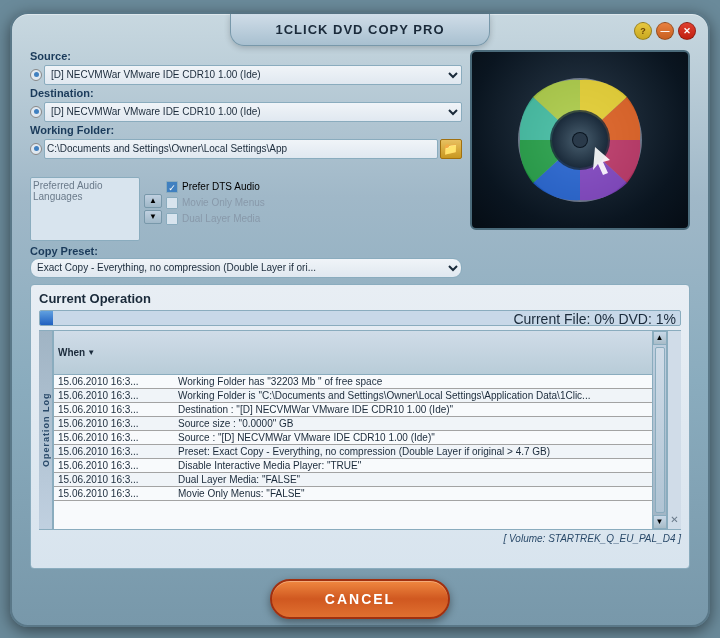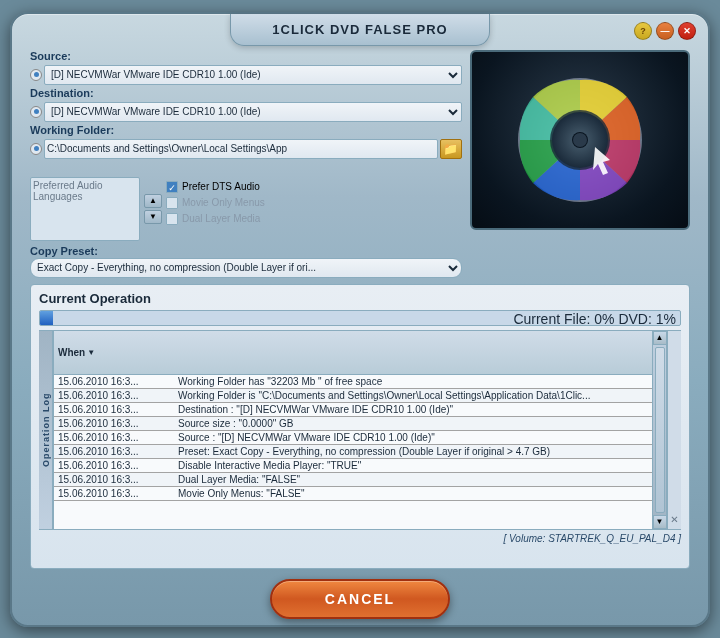--- a/index.html
+++ b/index.html
@@ -415,21 +415,21 @@
       align-items: center;
       justify-content: center;
     }
   </style>
 </head>
 <body>
 
 <div class="outer-shell">
 
   <div class="title-bar">
-    <span>1CLICK DVD FALSE PRO</span>
+    <span>1CLICK DVD COPY PRO</span>
   </div>
 
   <div class="window-controls">
     <div class="win-btn win-btn-help">?</div>
     <div class="win-btn win-btn-min">—</div>
     <div class="win-btn win-btn-close">✕</div>
   </div>
 
   <div class="main-content">
 

